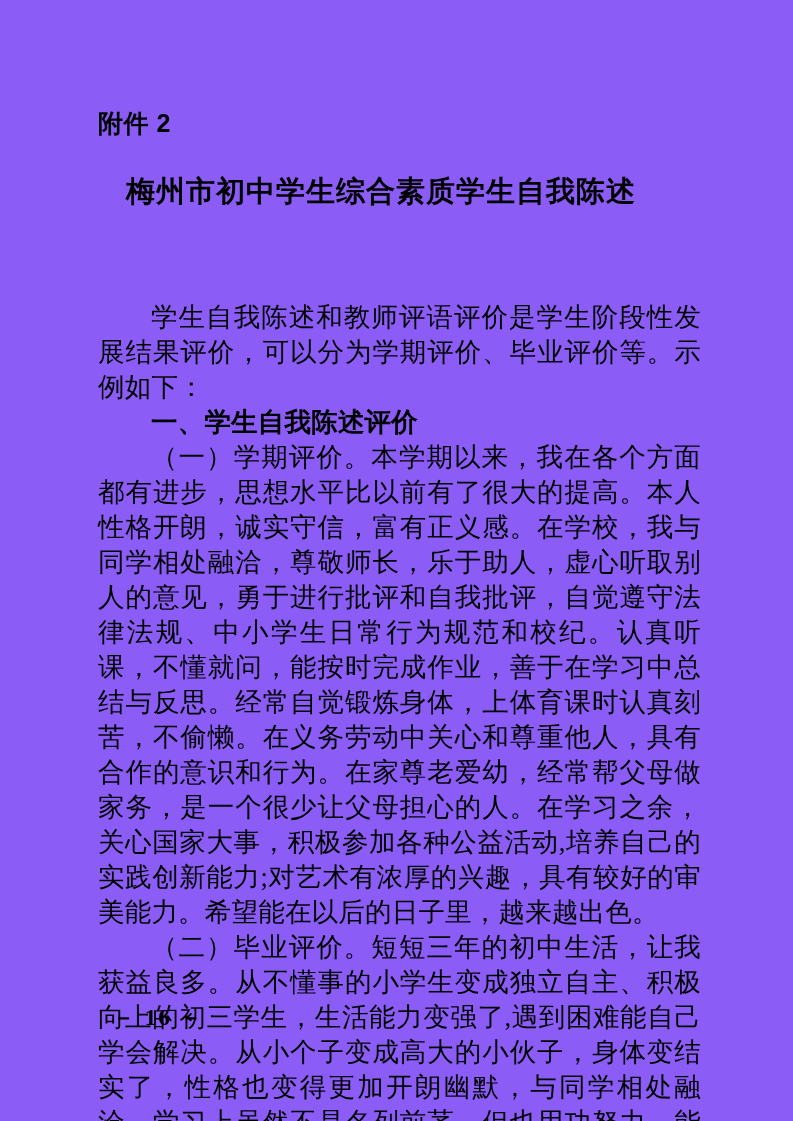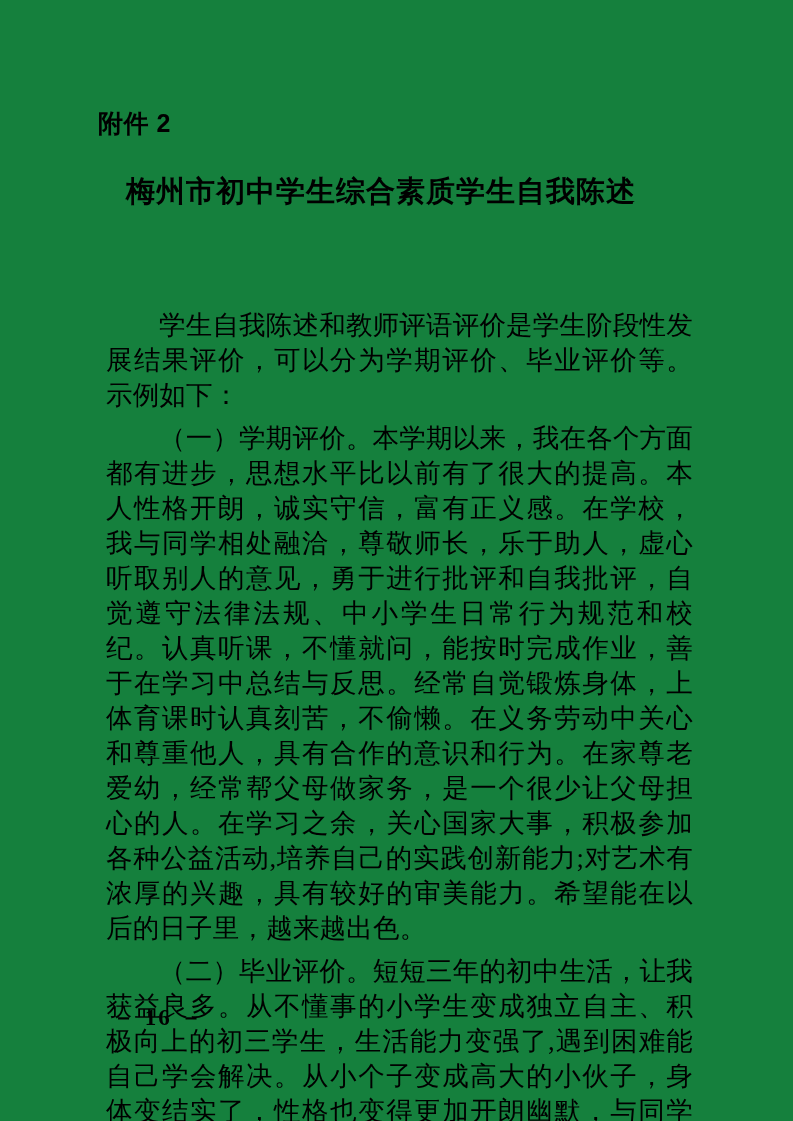--- a/index.html
+++ b/index.html
@@ -5,21 +5,21 @@
 <style>
   html, body {
     margin: 0;
     padding: 0;
     background: #ffffff;
   }
   .page {
     position: relative;
     width: 793px;
     height: 1121px;
-    background: #15803d;
+    background: #8b5cf6;
     margin: 0 auto;
     overflow: hidden;
     color: #000000;
     font-family: "Liberation Serif", "DejaVu Serif", serif;
     -webkit-font-smoothing: antialiased;
   }
 
   
   .attachment-label {
     position: absolute;
@@ -53,21 +53,21 @@
 
   
   .body-area {
     position: absolute;
     left: 98px;
     top: 300px;
     width: 603px;
   }
 
   p.para {
-    margin: 8px;
+    margin: 0;
     font-family: "Liberation Serif", "DejaVu Serif", serif;
     font-size: 26.5px;
     line-height: 35px;
     text-align: justify;
     text-justify: inter-character;
     text-indent: 2em;
     letter-spacing: 0.2px;
     word-break: break-all;
     hyphens: none;
   }
@@ -104,20 +104,21 @@
   <div class="attachment-label">附件 2</div>
 
   <div class="doc-title">
     <span class="tline">梅州市初中学生综合素质学生自我陈述</span>
   </div>
 
   <div class="body-area">
 
     <p class="para">学生自我陈述和教师评语评价是学生阶段性发展结果评价，可以分为学期评价、毕业评价等。示例如下：</p>
 
+    <p class="heading">一、学生自我陈述评价</p>
 
     <p class="para">（一）学期评价。本学期以来，我在各个方面都有进步，思想水平比以前有了很大的提高。本人性格开朗，诚实守信，富有正义感。在学校，我与同学相处融洽，尊敬师长，乐于助人，虚心听取别人的意见，勇于进行批评和自我批评，自觉遵守法律法规、中小学生日常行为规范和校纪。认真听课，不懂就问，能按时完成作业，善于在学习中总结与反思。经常自觉锻炼身体，上体育课时认真刻苦，不偷懒。在义务劳动中关心和尊重他人，具有合作的意识和行为。在家尊老爱幼，经常帮父母做家务，是一个很少让父母担心的人。在学习之余，关心国家大事，积极参加各种公益活动,培养自己的实践创新能力;对艺术有浓厚的兴趣，具有较好的审美能力。希望能在以后的日子里，越来越出色。</p>
 
     <p class="para">（二）毕业评价。短短三年的初中生活，让我获益良多。从不懂事的小学生变成独立自主、积极向上的初三学生，生活能力变强了,遇到困难能自己学会解决。从小个子变成高大的小伙子，身体变结实了，性格也变得更加开朗幽默，与同学相处融洽。学习上虽然不是名列前茅，但也用功努力。能听老师的话，改正许</p>
 
   </div>
 
   <div class="page-footer">－ 16 －</div>
 
 </div>

